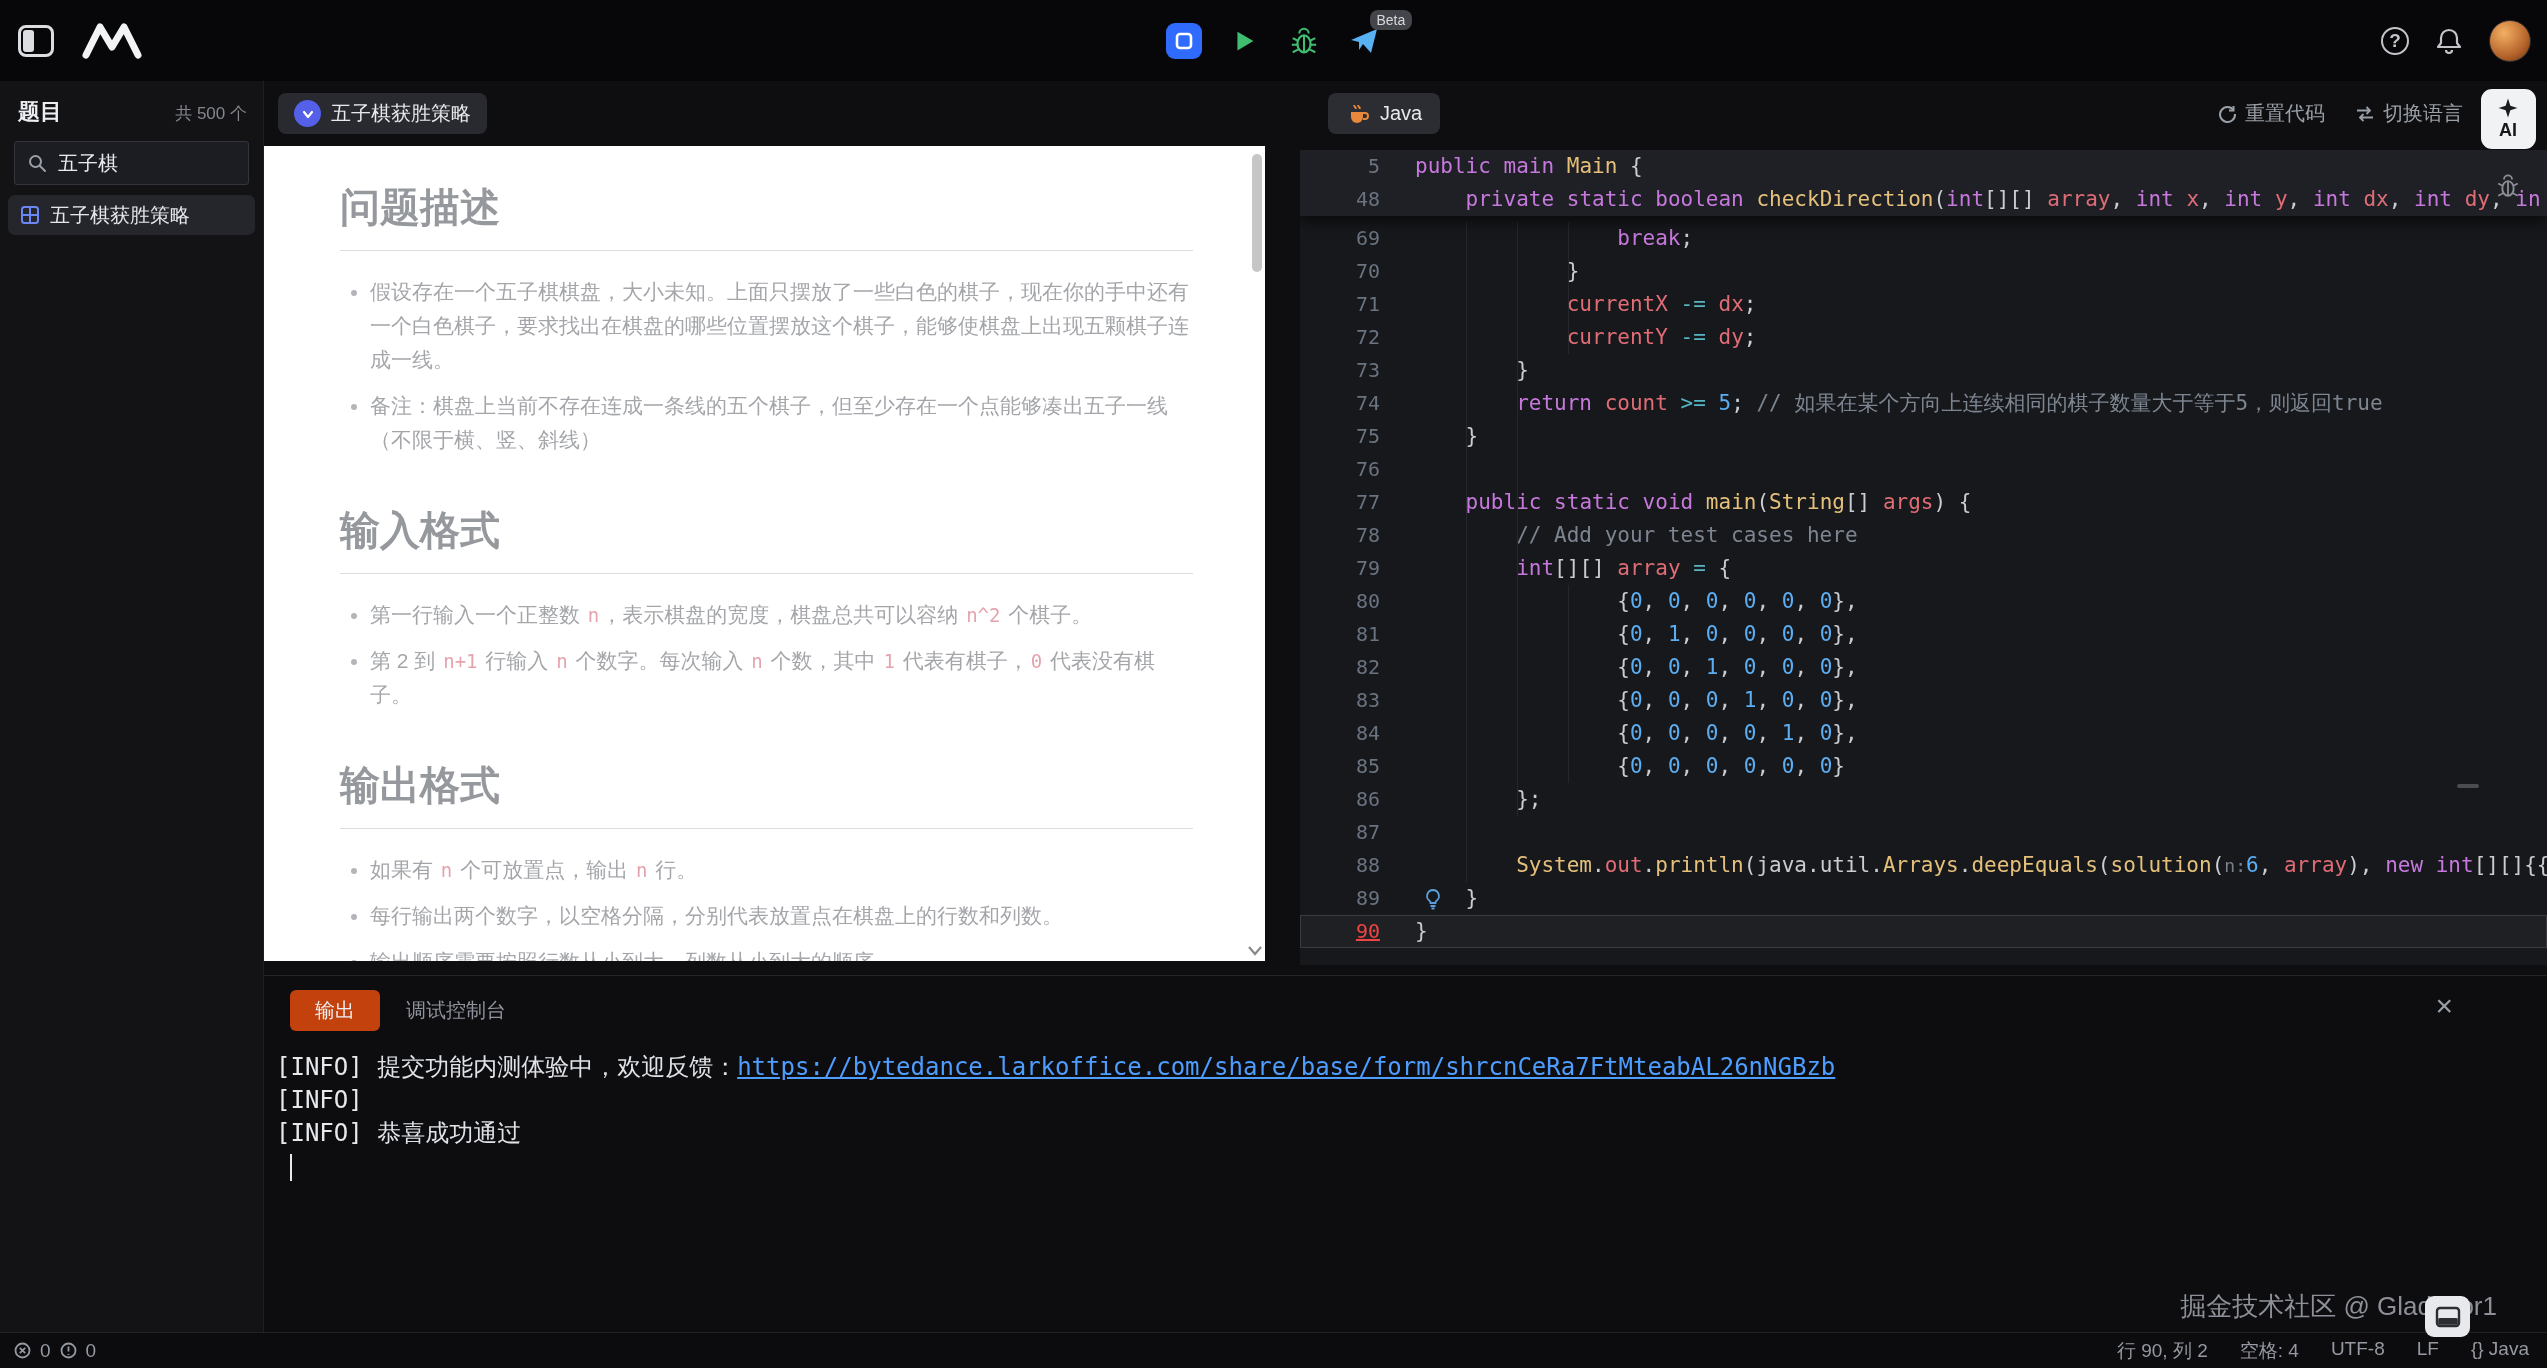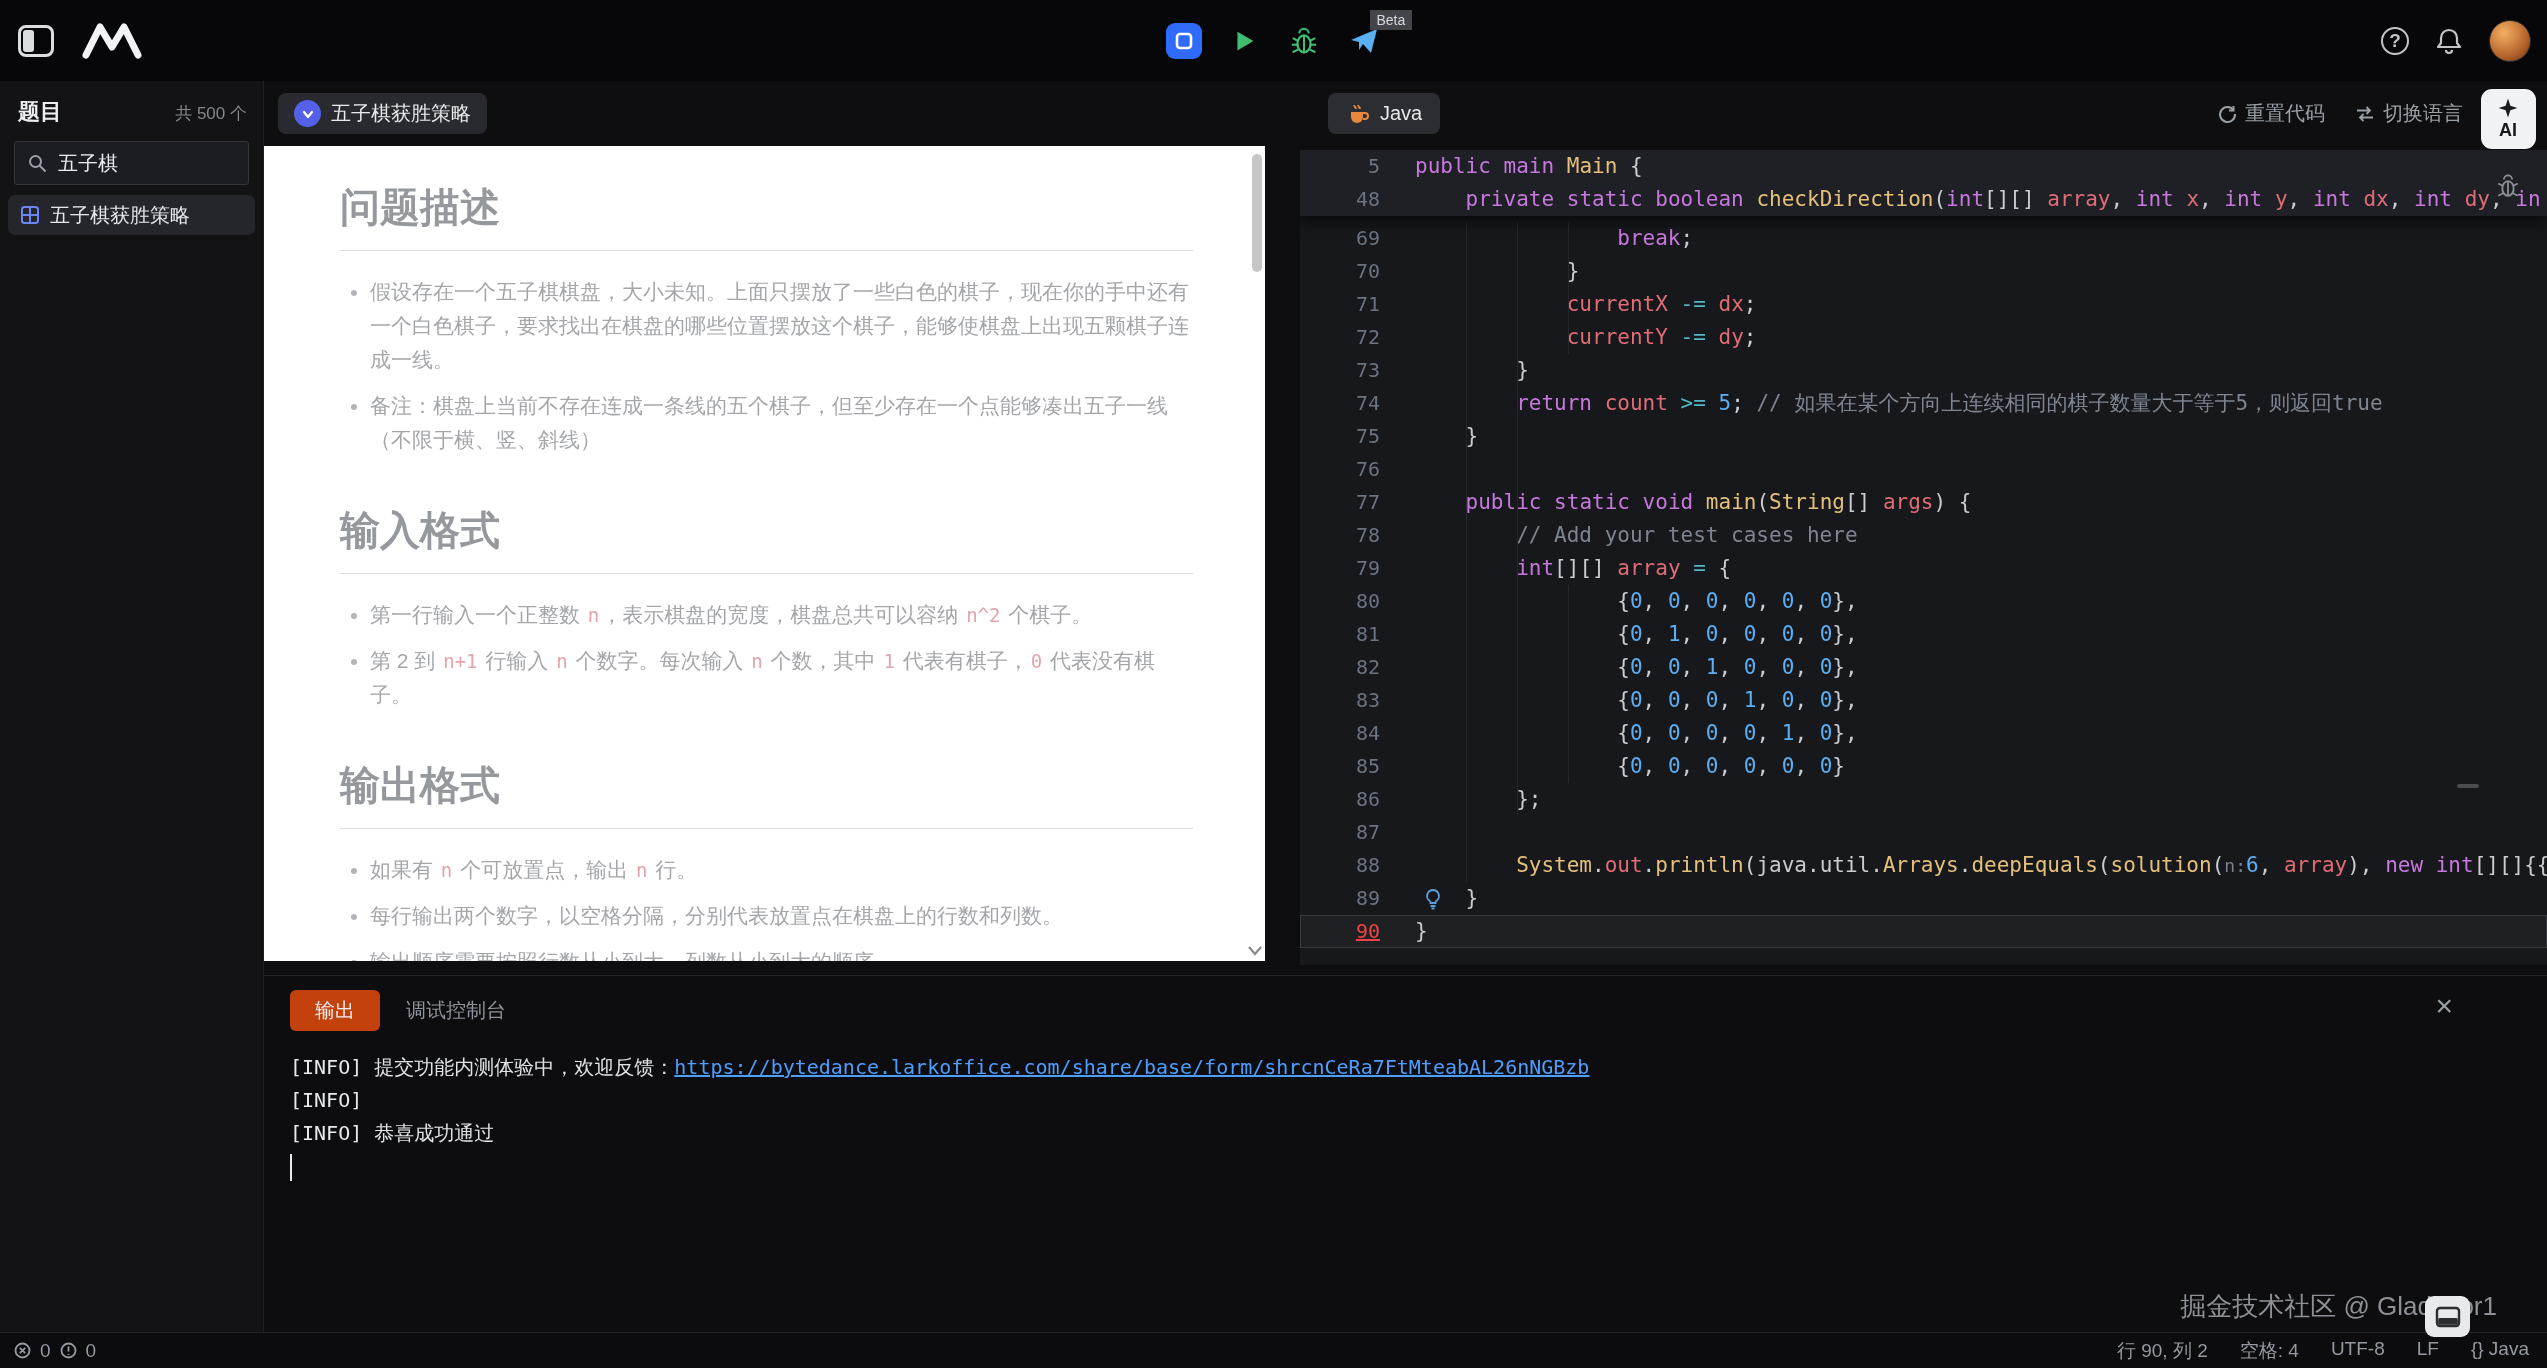--- a/index.html
+++ b/index.html
@@ -7,21 +7,21 @@
   .app{position:relative;width:2547px;height:1368px;background:#0e0e10;font-family:"Liberation Sans",sans-serif;overflow:hidden;color:#d6d8dc;}
 
   
   .topbar{position:absolute;left:0;top:0;width:100%;height:81px;background:#070709;display:flex;align-items:center;z-index:20;}
   .tb-left{display:flex;align-items:center;gap:26px;padding-left:18px;}
   .toggle{width:36px;height:32px;border:3px solid #dcdde0;border-radius:8px;position:relative;cursor:pointer;}
   .toggle::before{content:"";position:absolute;left:2px;top:2px;bottom:2px;width:11px;background:#dcdde0;border-radius:3px;}
   .tb-center{position:absolute;left:50%;top:0;height:100%;transform:translateX(-50%);display:flex;align-items:center;gap:24px;}
   .icon-btn{width:36px;height:36px;display:flex;align-items:center;justify-content:center;background:transparent;border:none;cursor:pointer;position:relative;padding:0;}
   .btn-build{background:#2f6bff;border-radius:9px;}
-  .beta-badge{position:absolute;top:-13px;left:24px;background:#43454b;color:#d6d8dc;font-size:14px;line-height:1;padding:3px 7px;border-radius:0;white-space:nowrap;}
+  .beta-badge{position:absolute;top:-13px;left:24px;background:#43454b;color:#d6d8dc;font-size:14px;line-height:1;padding:3px 7px;border-radius:8px;white-space:nowrap;}
   .tb-right{position:absolute;right:16px;display:flex;align-items:center;gap:26px;}
   .help-circle{width:28px;height:28px;border:2px solid #c2c4c9;border-radius:50%;color:#c2c4c9;font-size:19px;display:flex;align-items:center;justify-content:center;font-weight:700;}
   .avatar{width:42px;height:42px;border-radius:50%;background:radial-gradient(circle at 35% 30%,#f4b063,#b4622a 62%,#5f3212);border:1px solid #2c2c30;}
 
   
   .sidebar{position:absolute;left:0;top:81px;width:264px;bottom:36px;background:#131316;border-right:1px solid #1f1f23;}
   .sb-head{display:flex;align-items:baseline;padding:16px 16px 0 18px;}
   .sb-title{color:#eceef1;font-size:22px;font-weight:700;}
   .sb-count{margin-left:auto;color:#84878e;font-size:17px;}
   .search-box{margin:14px 14px 0 14px;height:44px;background:#1c1d22;border:1px solid #34353c;border-radius:3px;display:flex;align-items:center;gap:9px;padding:0 12px;}
@@ -73,21 +73,21 @@
   
   .ai-rail{position:absolute;right:8px;top:89px;width:62px;display:flex;flex-direction:column;align-items:center;gap:24px;z-index:25;}
   .ai-btn{width:55px;height:60px;background:#f1f2f4;border-radius:11px;display:flex;flex-direction:column;align-items:center;justify-content:center;gap:1px;color:#17181a;font-weight:700;font-size:18px;cursor:pointer;border:none;}
 
   
   .console{position:absolute;left:264px;top:975px;right:0;height:357px;background:#0d0d10;border-top:1px solid #242429;}
   .console-tabs{display:flex;align-items:center;gap:16px;padding:14px 0 0 26px;}
   .tab-output{background:#c2410c;border-radius:6px;padding:7px 25px;color:#eceef1;font-size:20px;cursor:pointer;}
   .tab-debug{color:#8f939b;font-size:20px;padding:7px 10px;cursor:pointer;}
   .console-close{position:absolute;right:88px;top:14px;color:#9aa0a8;font-size:30px;line-height:1;cursor:pointer;background:none;border:none;}
-  .logs{margin:20px 0 0 26px;font-family:"DejaVu Sans Mono",monospace;font-size:20px;line-height:33px;}
+  .logs{margin:20px 0 0 12px;font-family:"DejaVu Sans Mono",monospace;font-size:24px;line-height:33px;}
   .sg-info{color:#e6e8eb;}
   .sg-msg{color:#dfe2e6;}
   .sg-link{color:#4e9eff;text-decoration:underline;cursor:pointer;}
   .term-cursor{width:2px;height:27px;background:#e8e8e8;margin-top:4px;}
   .console-footer{position:absolute;right:50px;bottom:8px;color:#8d9097;font-size:26px;}
   .float-btn{position:absolute;right:77px;top:1296px;width:45px;height:41px;background:#e8e9ec;border-radius:9px;z-index:30;display:flex;align-items:center;justify-content:center;border:none;cursor:pointer;}
 
   
   .statusbar{position:absolute;left:0;bottom:0;width:100%;height:36px;background:#0c0c0f;border-top:1px solid #212126;display:flex;align-items:center;font-size:19px;color:#9599a1;z-index:20;}
   .sb-problems{display:flex;align-items:center;gap:9px;padding-left:14px;cursor:pointer;}

